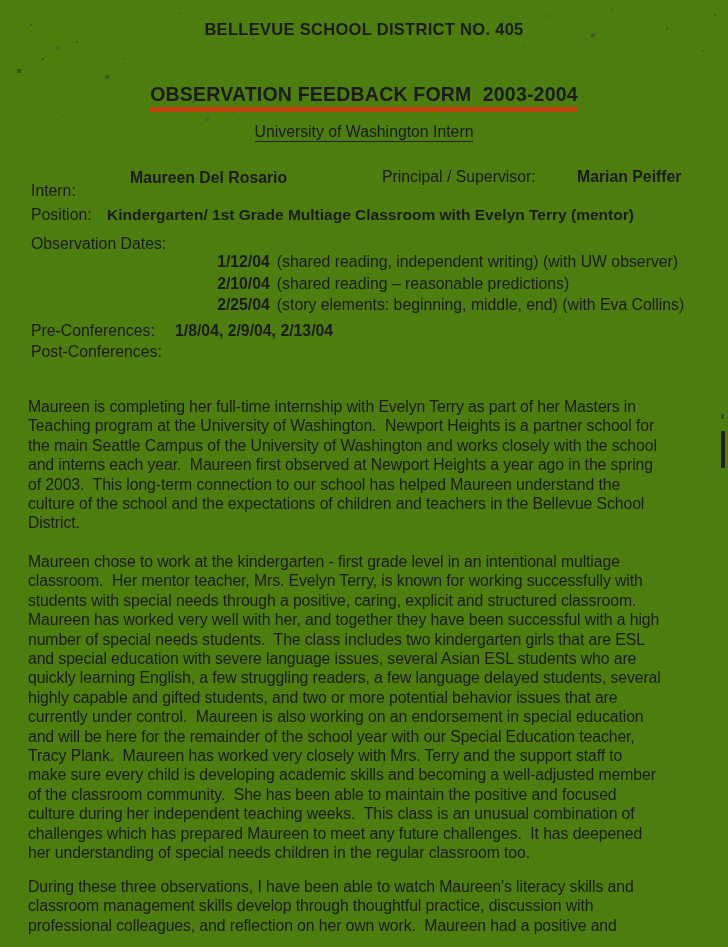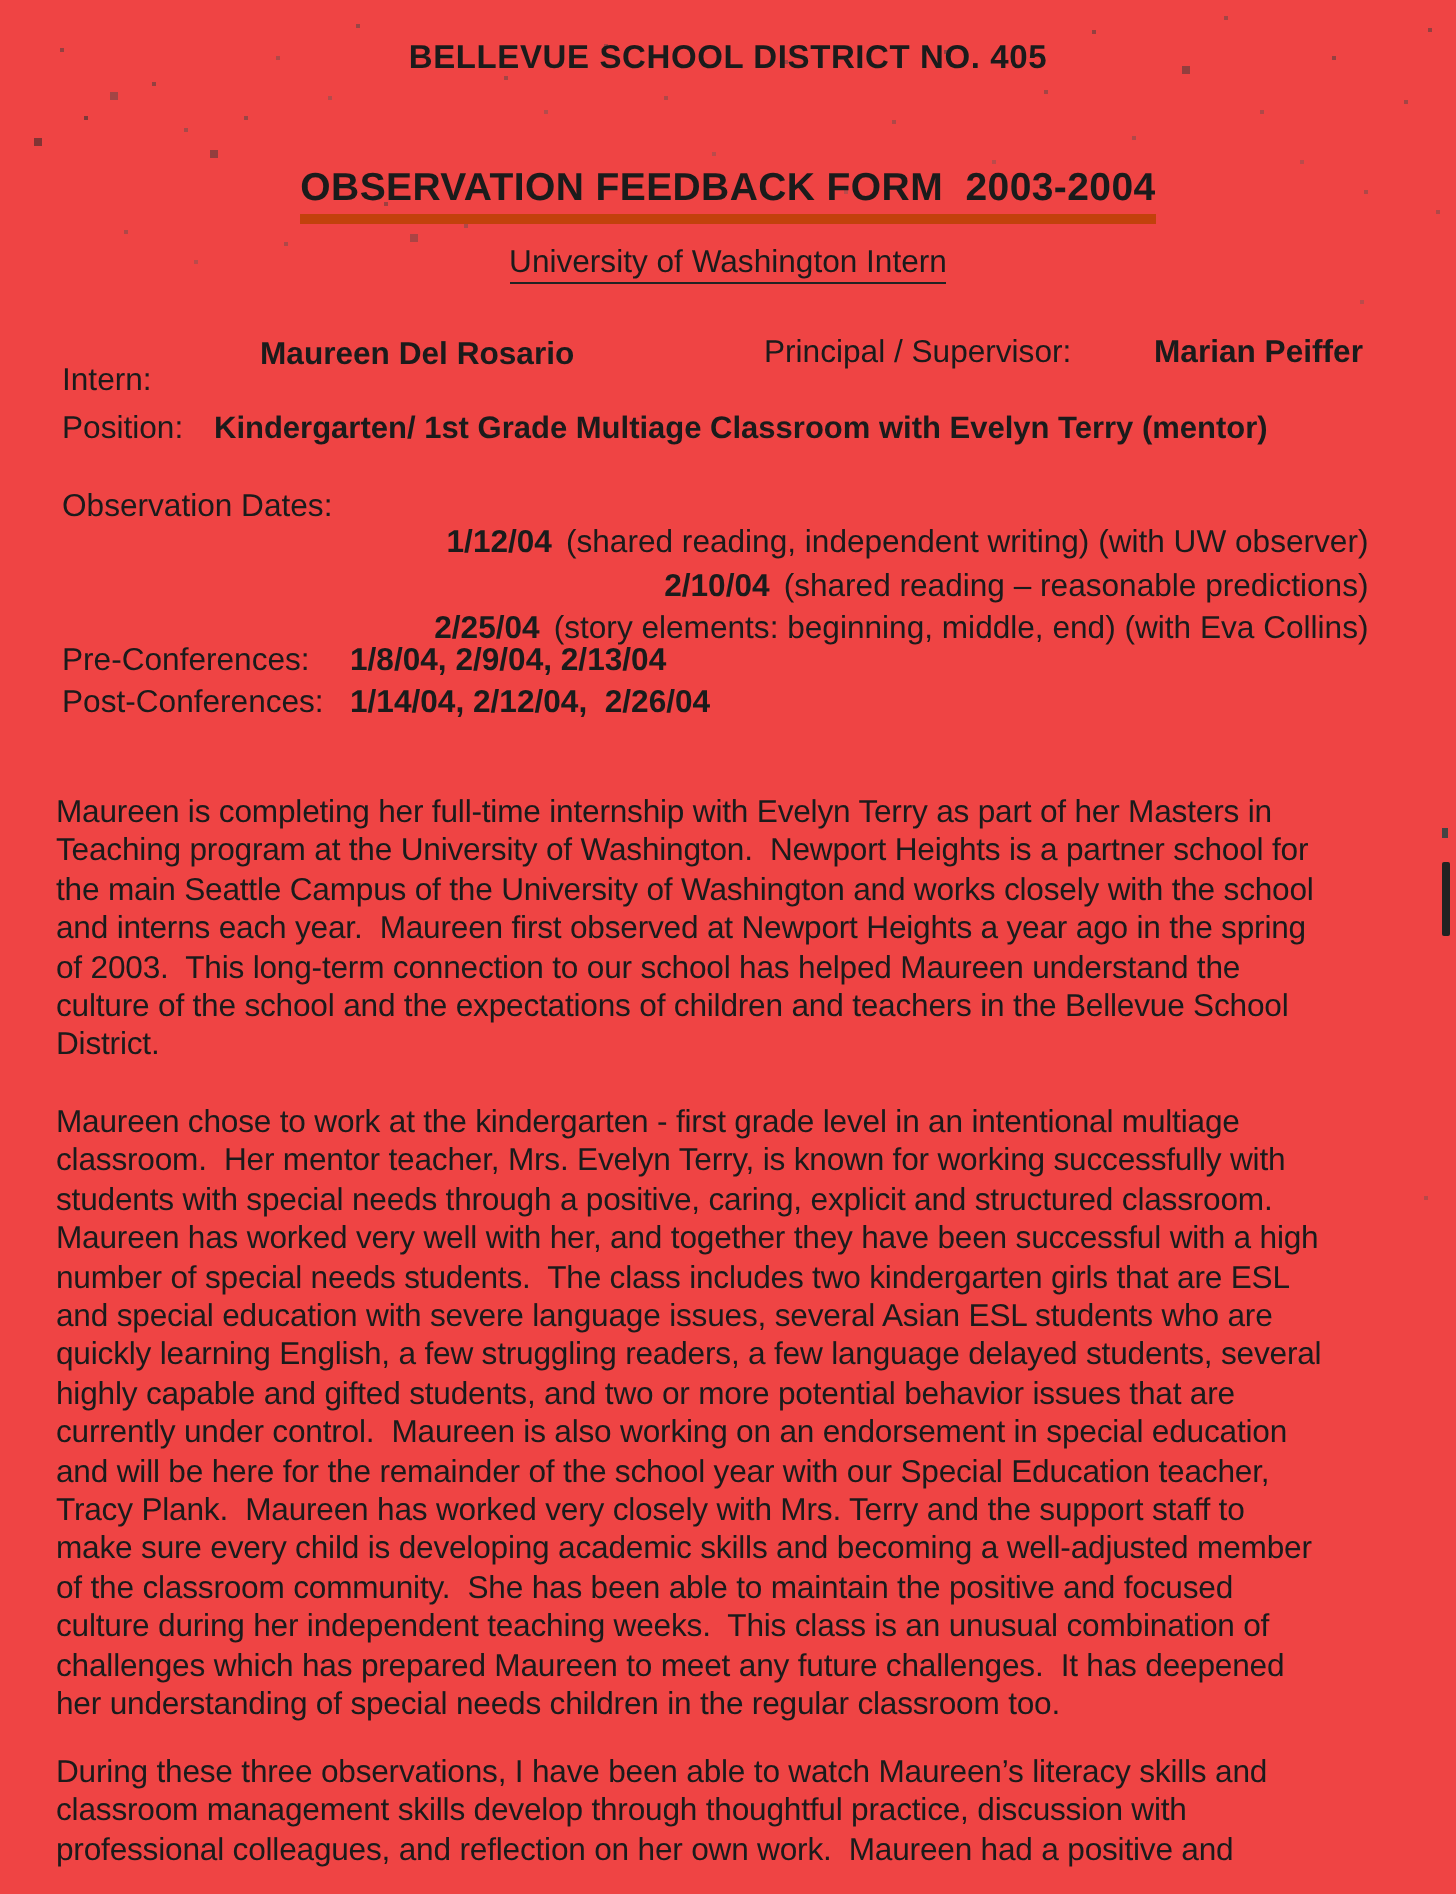--- a/index.html
+++ b/index.html
@@ -1,18 +1,18 @@
 <!DOCTYPE html>
 <html><head>
 <meta charset="utf-8">
 <style>
   html,body{margin:0;padding:0;background:#e8e8e8;}
   .page{
     position:relative;width:728px;height:947px;margin:0 auto;
-    background:#ef4444;overflow:hidden;
+    background:#4d7c0f;overflow:hidden;
     font-family:"Liberation Sans","DejaVu Sans",sans-serif;
     color:#1b1b1b;
   }
   
   .specks{position:absolute;top:0;left:0;width:2px;height:2px;background:transparent;
     box-shadow:
       18px 70px 0 1px rgba(40,40,40,.55), 30px 24px 0 0 rgba(60,60,60,.5),
       42px 58px 0 0 rgba(50,50,50,.6), 56px 47px 0 1px rgba(70,70,70,.45),
       76px 41px 0 0 rgba(60,60,60,.5), 92px 64px 0 0 rgba(80,80,80,.45),
       106px 76px 0 1px rgba(55,55,55,.5), 122px 58px 0 0 rgba(70,70,70,.5),
@@ -52,21 +52,21 @@
 
   .fld{position:absolute;font-size:15.8px;white-space:pre;}
   .b{font-weight:bold;}
   .lbl-intern{left:31px;top:182px;text-align:center;}
   .val-intern{left:130px;top:169px;}
   .lbl-principal{left:382px;top:168px;}
   .val-principal{left:545px;top:168px;margin-left:32px;}
   .lbl-position{left:31px;top:206px;}
   .val-position{left:107px;top:206px;font-size:15.5px;}
 
-  .obs{position:absolute;left:31px;top:245px;font-size:15.8px;text-align:right;}
+  .obs{position:absolute;left:31px;top:235px;font-size:15.8px;}
   .obs-label{position:absolute;left:0;top:0;white-space:pre;}
   .obs-entries{margin-left:151px;}
   .obs-row{height:21.7px;white-space:pre;}
   .obs-date{font-weight:bold;margin-right:7px;}
 
   .conf{position:absolute;font-size:15.8px;white-space:pre;}
   .lbl-pre{left:31px;top:322px;}
   .val-pre{left:175px;top:322px;}
   .lbl-post{left:31px;top:343px;}
   .val-post{left:175px;top:343px;}
@@ -116,21 +116,20 @@
       </div>
       <div class="obs-row">
         <span class="obs-date">2/25/04</span><span>(story elements: beginning, middle, end) (with Eva Collins)</span>
       </div>
     </div>
   </div>
 
   <span class="conf lbl-pre">Pre-Conferences:</span>
   <span class="conf b val-pre">1/8/04, 2/9/04, 2/13/04</span>
   <span class="conf lbl-post">Post-Conferences:</span>
-  <span class="conf b val-post">1/14/04, 2/12/04,  2/26/04</span>
 
   <div class="para p1">Maureen is completing her full-time internship with Evelyn Terry as part of her Masters in
 Teaching program at the University of Washington.  Newport Heights is a partner school for
 the main Seattle Campus of the University of Washington and works closely with the school
 and interns each year.  Maureen first observed at Newport Heights a year ago in the spring
 of 2003.  This long-term connection to our school has helped Maureen understand the
 culture of the school and the expectations of children and teachers in the Bellevue School
 District.</div>
   <div class="para p2">Maureen chose to work at the kindergarten - first grade level in an intentional multiage
 classroom.  Her mentor teacher, Mrs. Evelyn Terry, is known for working successfully with

